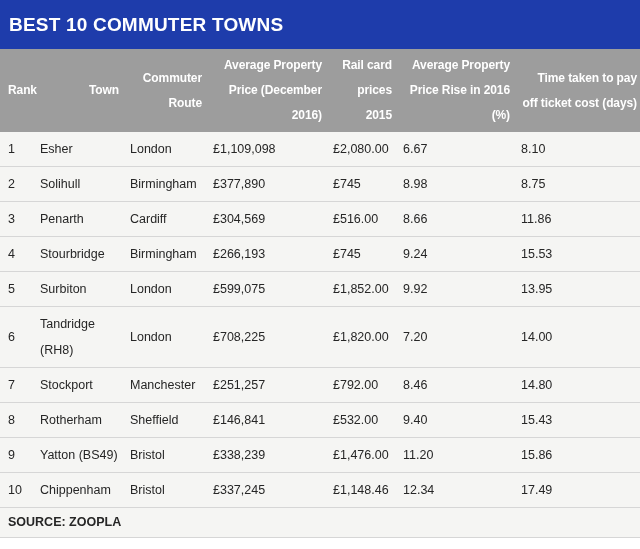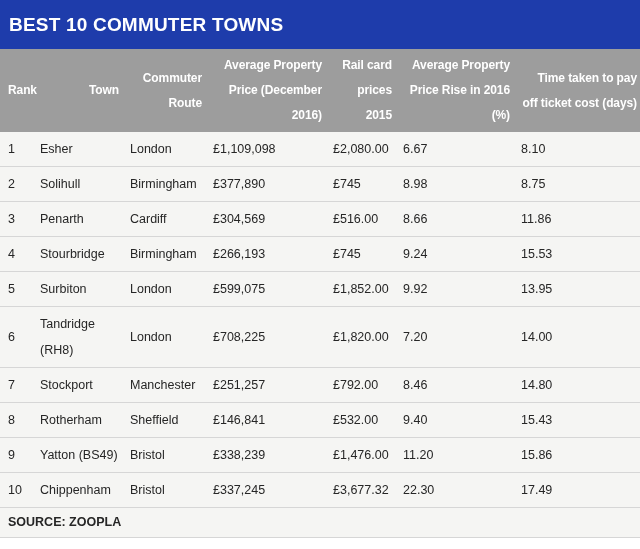--- a/index.html
+++ b/index.html
@@ -163,22 +163,22 @@
           <td class="cell-price">£338,239</td>
           <td class="cell-rail">£1,476.00</td>
           <td class="cell-rise">11.20</td>
           <td class="cell-days">15.86</td>
         </tr>
         <tr>
           <td class="cell-rank">10</td>
           <td class="cell-town">Chippenham</td>
           <td class="cell-route">Bristol</td>
           <td class="cell-price">£337,245</td>
-          <td class="cell-rail">£3,677.32</td>
-          <td class="cell-rise">22.30</td>
+          <td class="cell-rail">£1,148.46</td>
+          <td class="cell-rise">12.34</td>
           <td class="cell-days">17.49</td>
         </tr>
       </tbody>
     <tfoot>
       <tr>
         <td colspan="7">SOURCE: ZOOPLA</td>
       </tr>
     </tfoot>
   </table>
 </div>

